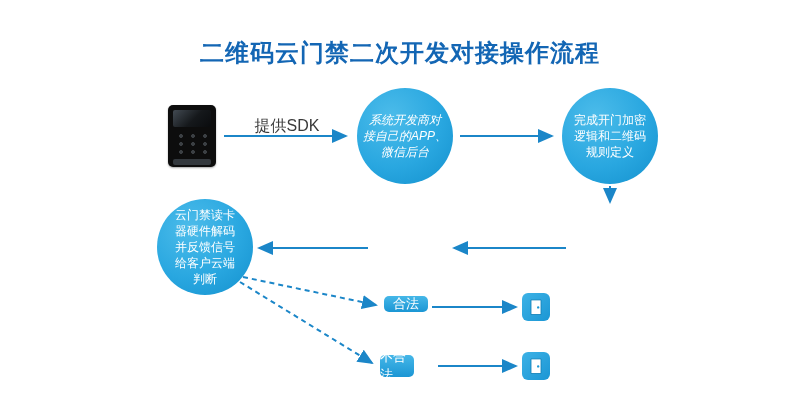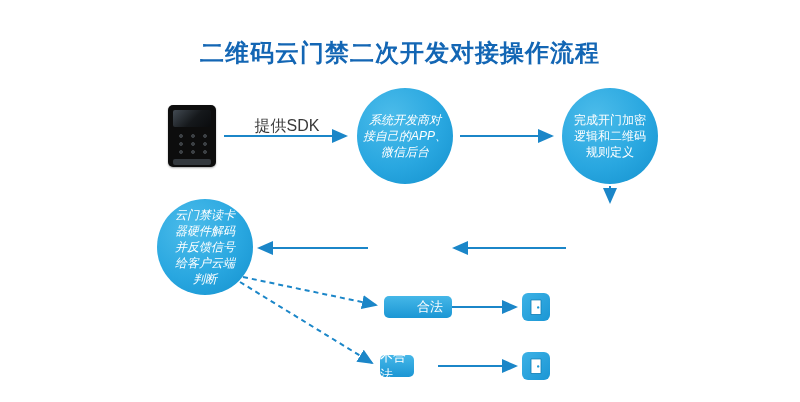--- a/index.html
+++ b/index.html
@@ -41,33 +41,33 @@
     justify-content: center;
     text-align: center;
     font-size: 12px;
     line-height: 1.35;
     white-space: pre-line;
   }
   #node-developer   { left: 357px; top: 69px;  width: 96px; height: 96px; font-style: italic; }
   #node-encryption  { left: 562px; top: 69px;  width: 96px; height: 96px; }
   #node-reservation { left: 568px; top: 188px; width: 84px; height: 84px; }
   #node-scan        { left: 370px; top: 190px; width: 78px; height: 78px; }
-  #node-reader      { left: 157px; top: 180px; width: 96px; height: 96px; font-style: italic; }
+  #node-reader      { left: 157px; top: 180px; width: 96px; height: 96px; }
 
   .pill {
     position: absolute;
     border-radius: 5px;
     background: linear-gradient(180deg, #45b7e8, #1b96d4);
     color: #ffffff;
     font-size: 13px;
     display: flex;
     align-items: center;
     justify-content: center;
   }
-  #pill-legal   { left: 384px; top: 277px; width: 44px; height: 22px; padding-left: 24px; }
+  #pill-legal   { left: 384px; top: 277px; width: 44px; height: 16px; }
   #pill-illegal { left: 380px; top: 336px; width: 34px; height: 22px; }
 
   .edge-label {
     position: absolute;
     font-size: 16px;
     color: #3a3a3a;
     text-align: center;
   }
   #label-provide-sdk { left: 237px; top: 97px;  width: 100px; }
   #label-sdk-dev     { left: 456px; top: 97px;  width: 100px; }

